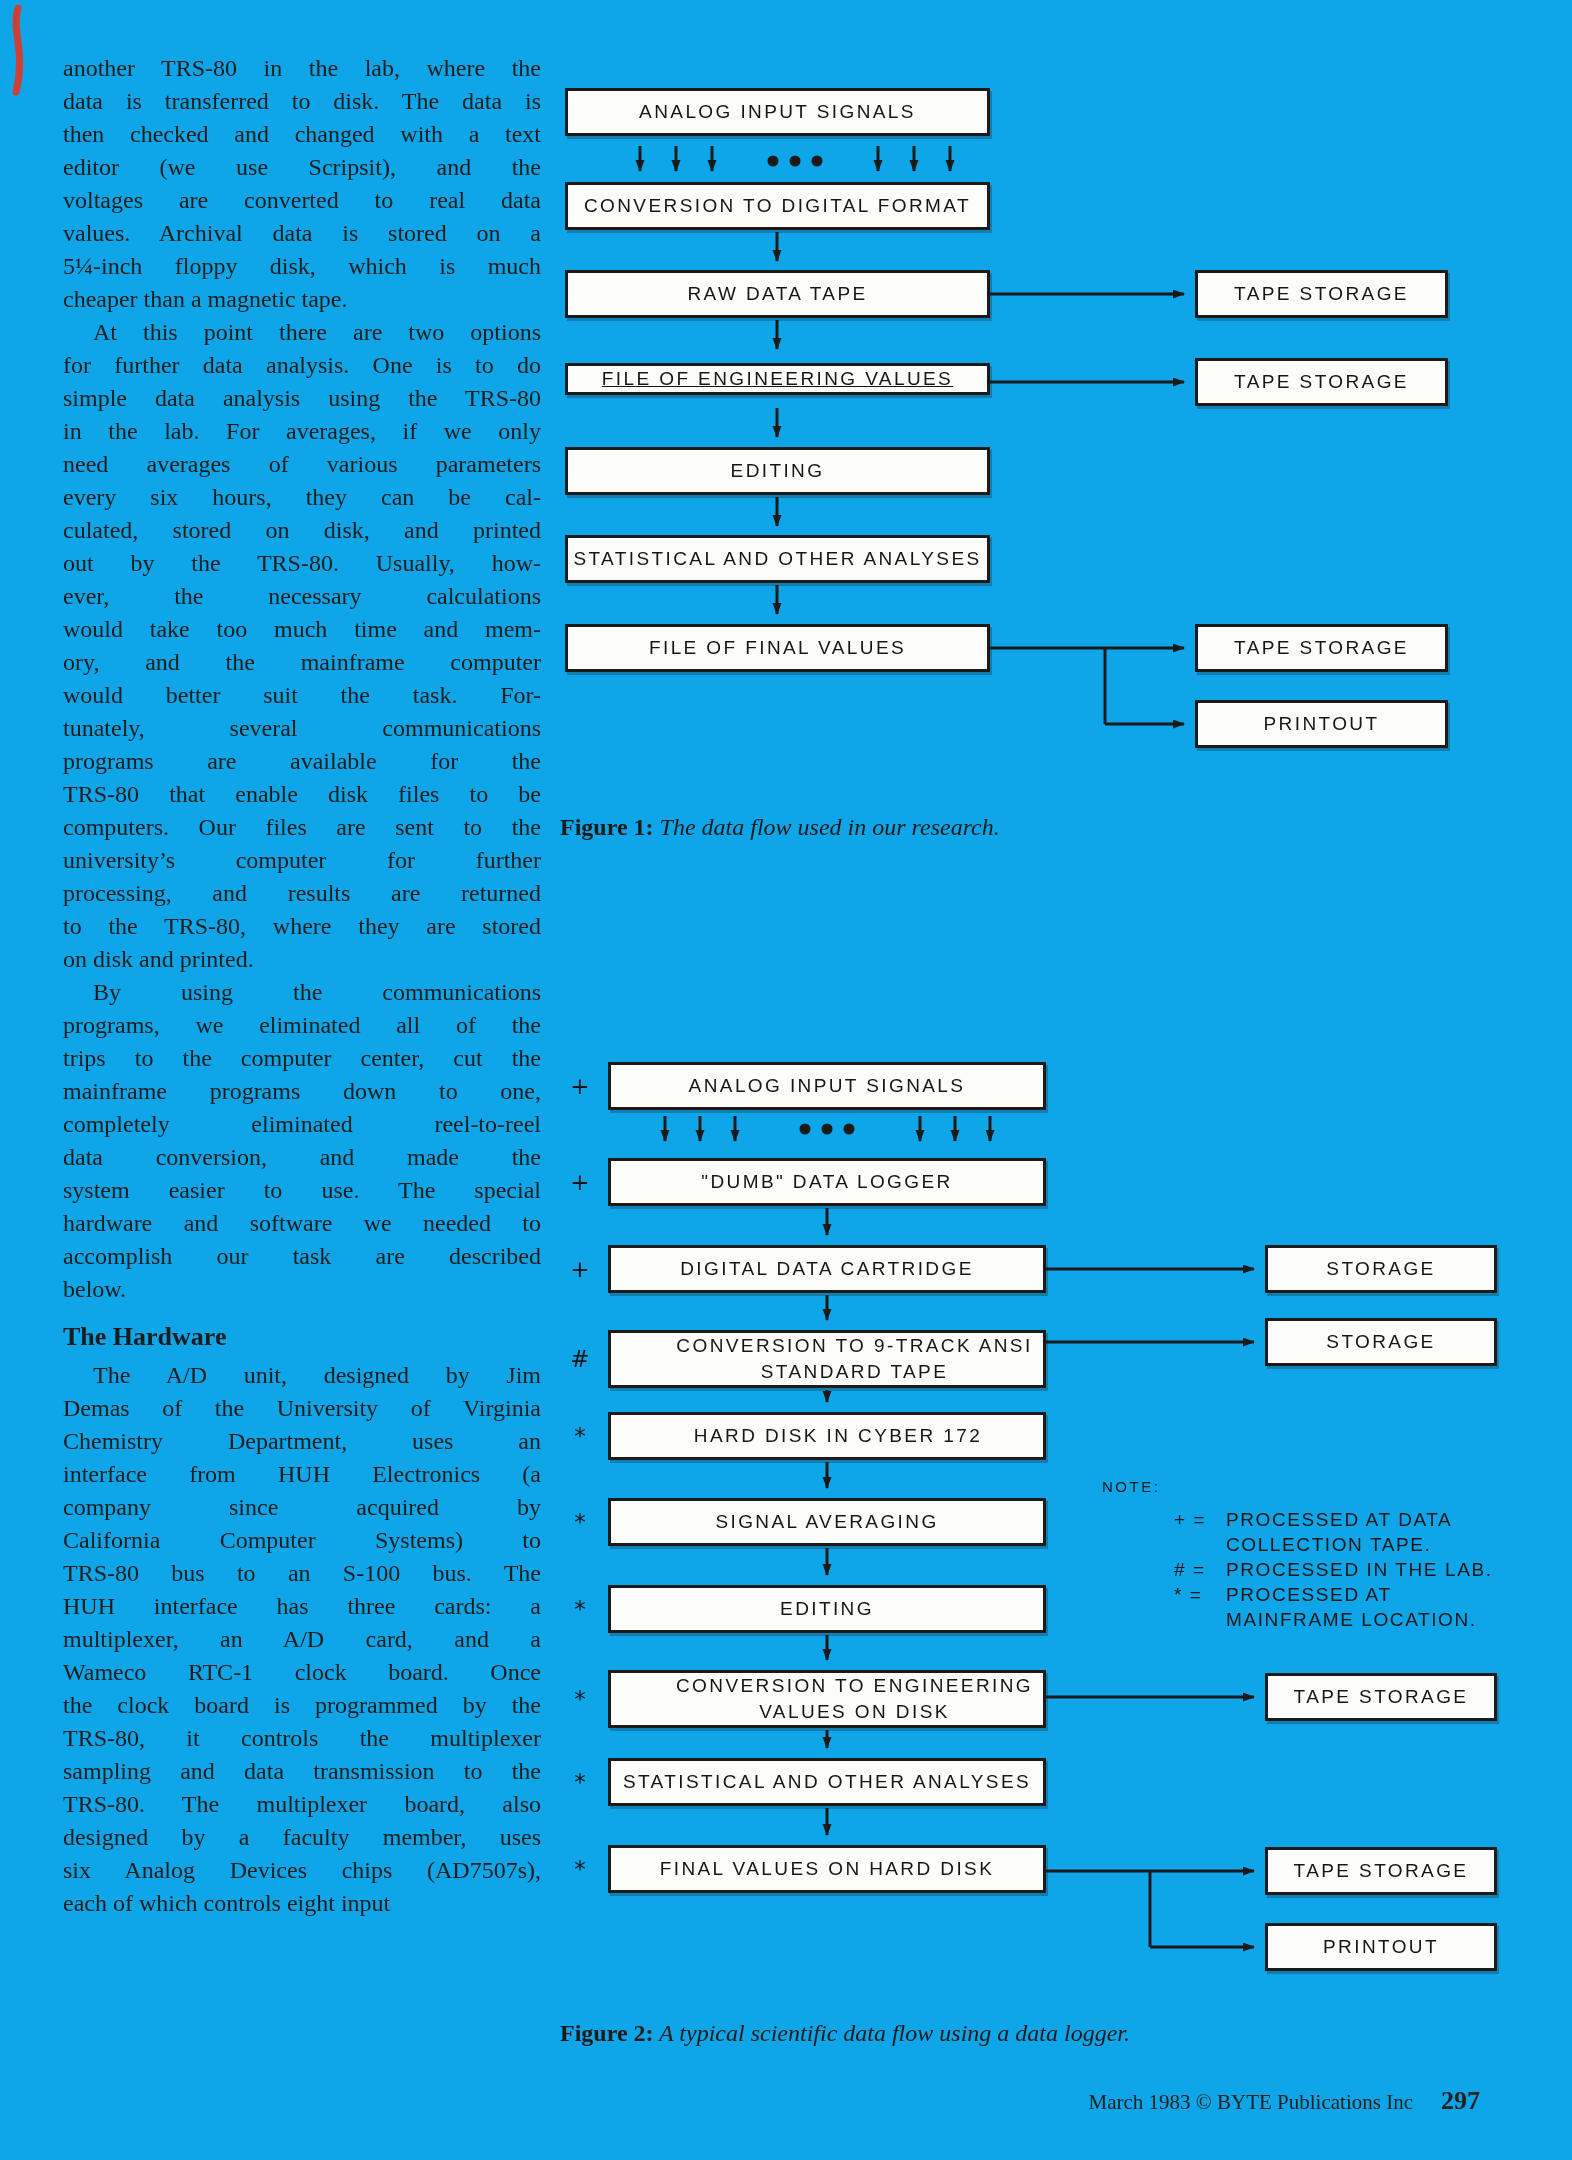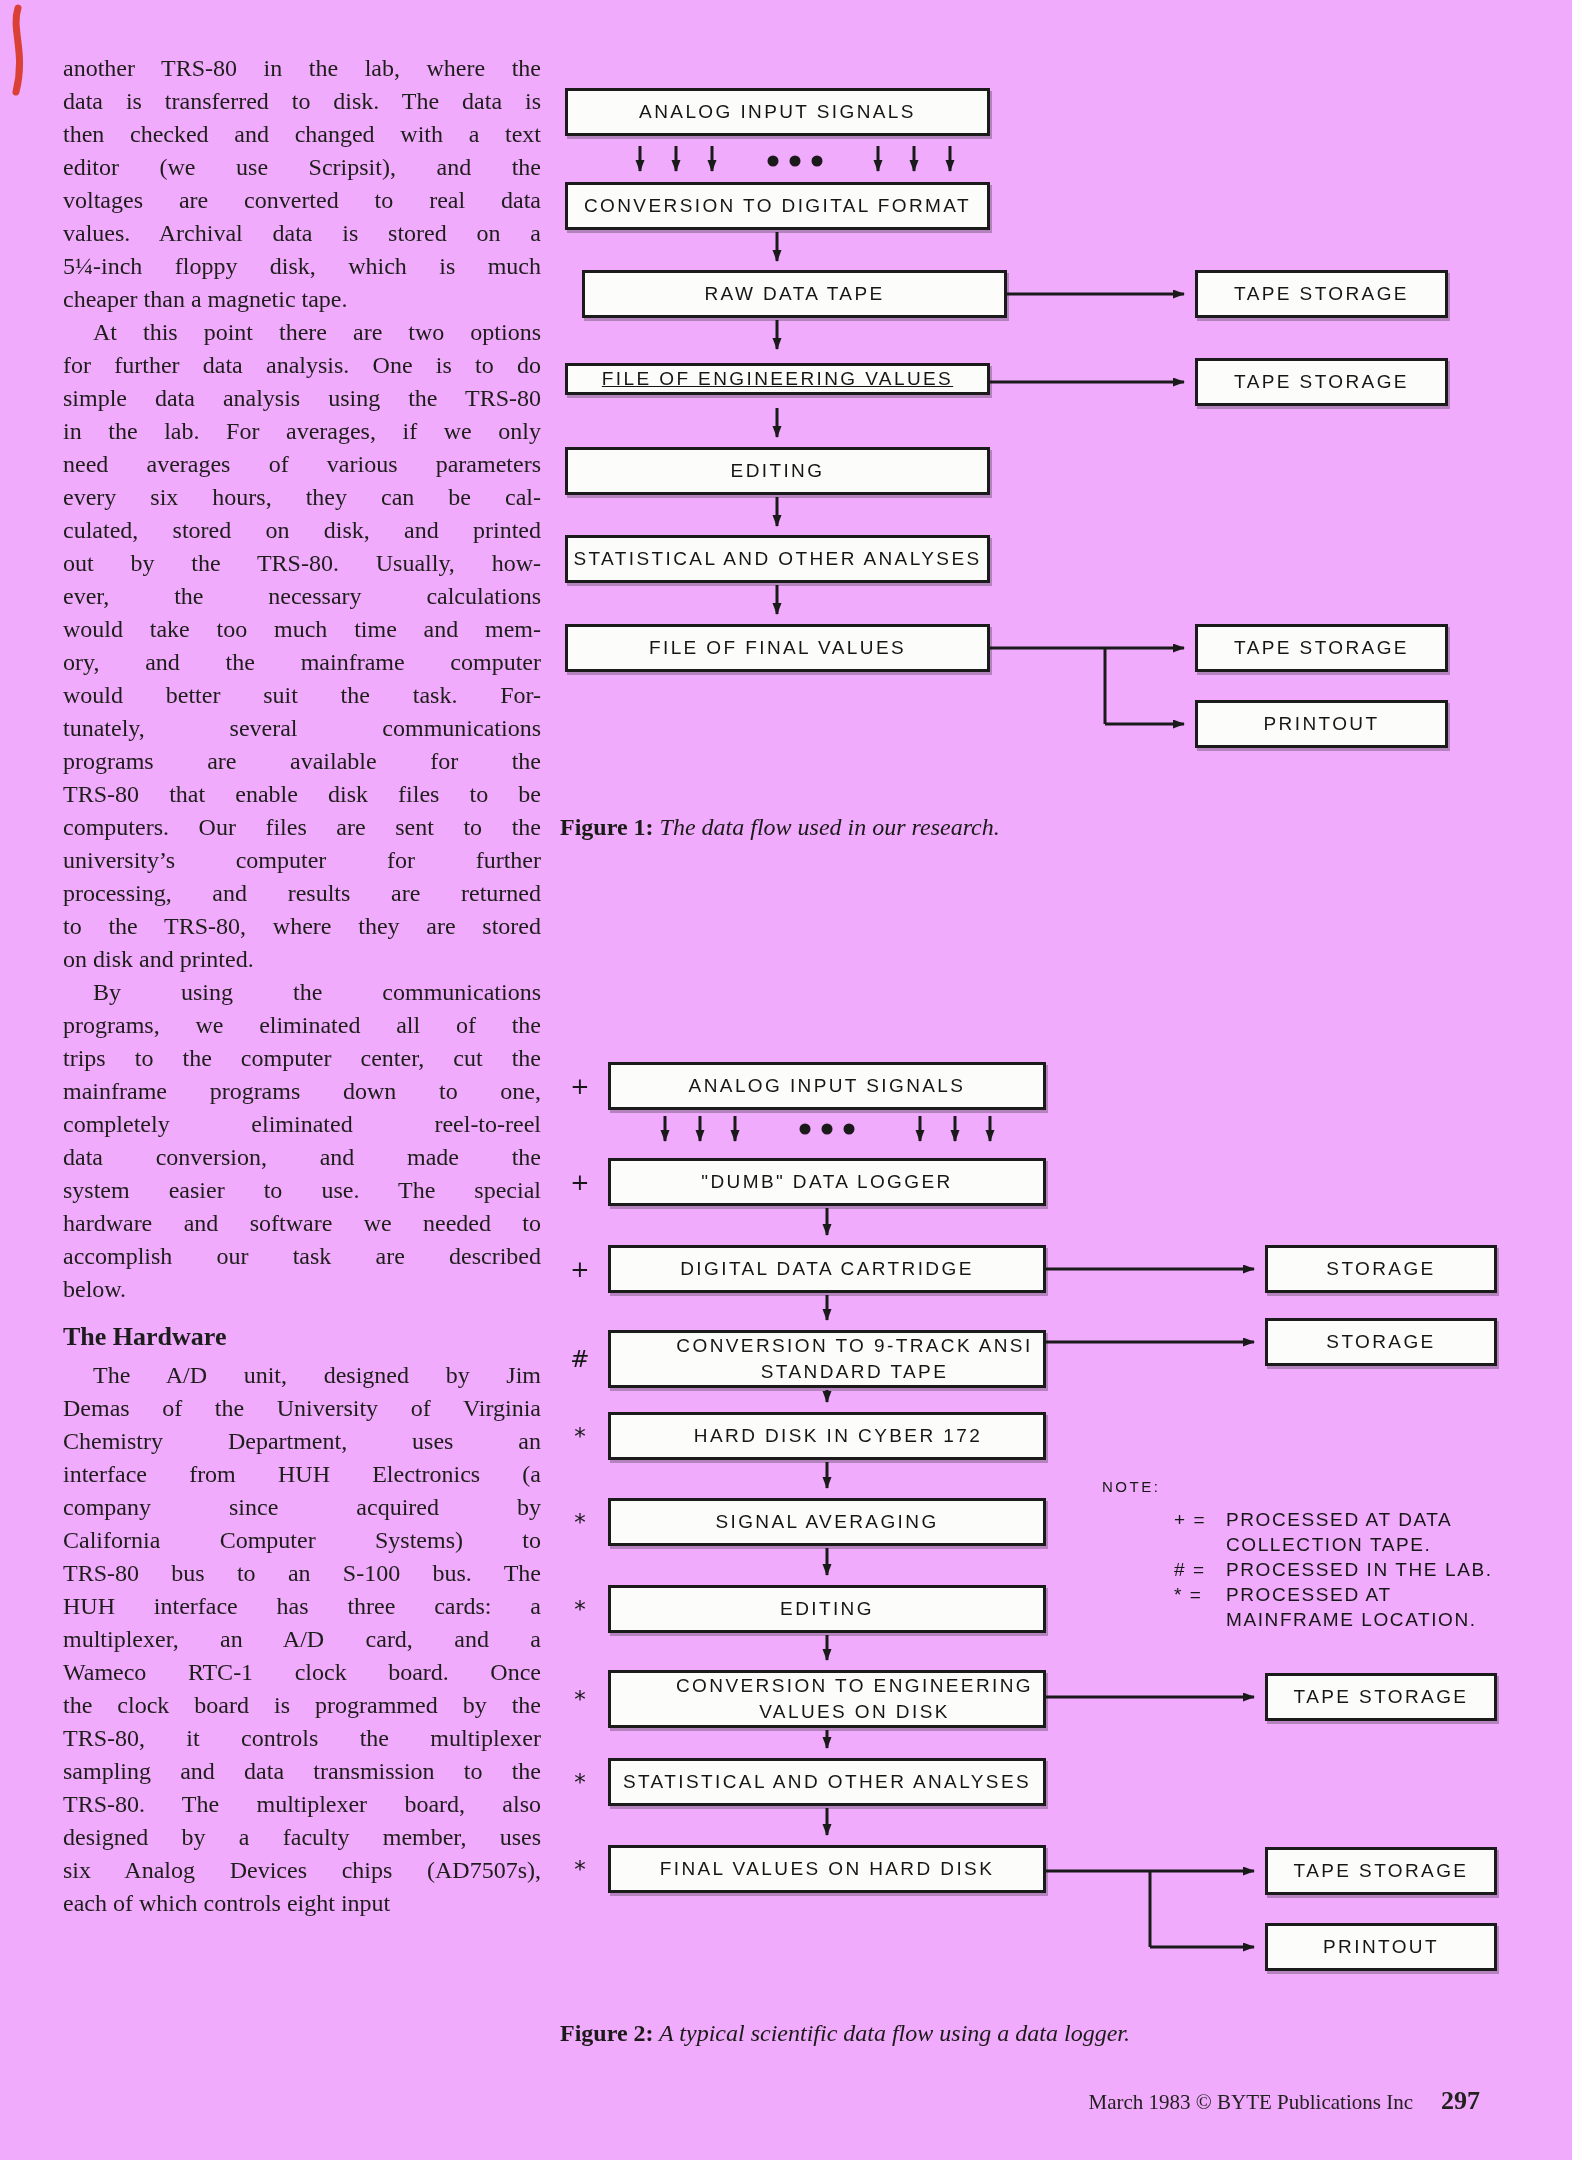--- a/index.html
+++ b/index.html
@@ -1,16 +1,16 @@
 <!DOCTYPE html>
 <html><head>
 <meta charset="utf-8">
 <style>
   html,body{margin:0;padding:0;background:#e8e8e6;}
-  #page{position:relative;width:1572px;height:2160px;background:#f0abfc;overflow:hidden;
+  #page{position:relative;width:1572px;height:2160px;background:#0ea5e9;overflow:hidden;
         font-family:"Liberation Serif", serif;color:#1c1c1c;}
   
   #article{position:absolute;left:63px;top:52px;width:478px;}
   .para{margin:0;font-size:24px;line-height:33px;color:#1e1d1b;}
   .para .tline{text-align:justify;text-align-last:justify;}
   .para .tline:last-child{text-align-last:left;}
   .para.indent .tline:first-child{text-indent:30px;}
   #hw-heading{font-size:26px;font-weight:bold;margin:16px 0 7px 0;line-height:30px;}
   
   .fbox{position:absolute;box-sizing:border-box;border:3px solid #1b1b1b;background:#fcfcfa;
@@ -173,21 +173,21 @@
       <line x1="1046" y1="1697" x2="1254" y2="1697" marker-end="url(#ah)"></line>
       <line x1="1046" y1="1871" x2="1254" y2="1871" marker-end="url(#ah)"></line>
       <line x1="1150" y1="1871" x2="1150" y2="1947"></line>
       <line x1="1150" y1="1947" x2="1254" y2="1947" marker-end="url(#ah)"></line>
     </g>
   </svg>
 
   <div>
     <div class="fbox" style="left:565px;top:88px;width:425px;height:48px;">ANALOG INPUT SIGNALS</div>
     <div class="fbox" style="left:565px;top:182px;width:425px;height:48px;">CONVERSION TO DIGITAL FORMAT</div>
-    <div class="fbox" style="left:582px;top:270px;width:425px;height:48px;">RAW DATA TAPE</div>
+    <div class="fbox" style="left:565px;top:270px;width:425px;height:48px;">RAW DATA TAPE</div>
     <div class="fbox" style="left:565px;top:363px;width:425px;height:32px;text-decoration:underline;">FILE OF ENGINEERING VALUES</div>
     <div class="fbox" style="left:565px;top:447px;width:425px;height:48px;">EDITING</div>
     <div class="fbox" style="left:565px;top:535px;width:425px;height:48px;">STATISTICAL AND OTHER ANALYSES</div>
     <div class="fbox" style="left:565px;top:624px;width:425px;height:48px;">FILE OF FINAL VALUES</div>
 
     <div class="fbox" style="left:1195px;top:270px;width:253px;height:48px;">TAPE STORAGE</div>
     <div class="fbox" style="left:1195px;top:358px;width:253px;height:48px;">TAPE STORAGE</div>
     <div class="fbox" style="left:1195px;top:624px;width:253px;height:48px;">TAPE STORAGE</div>
     <div class="fbox" style="left:1195px;top:700px;width:253px;height:48px;">PRINTOUT</div>
 

